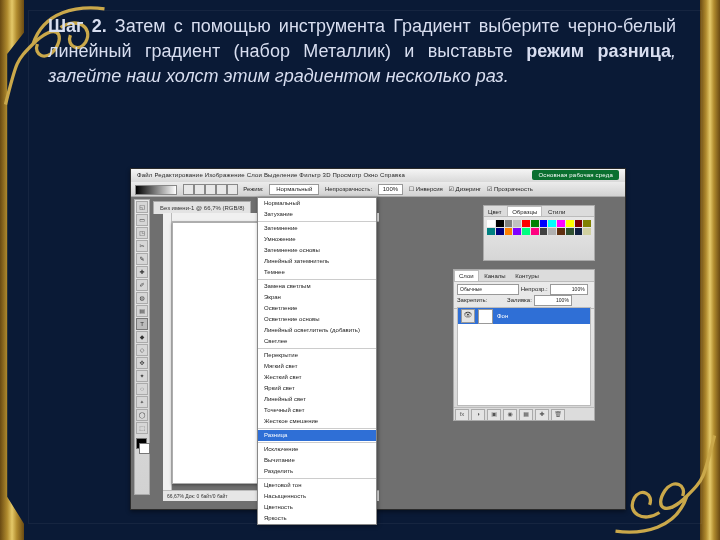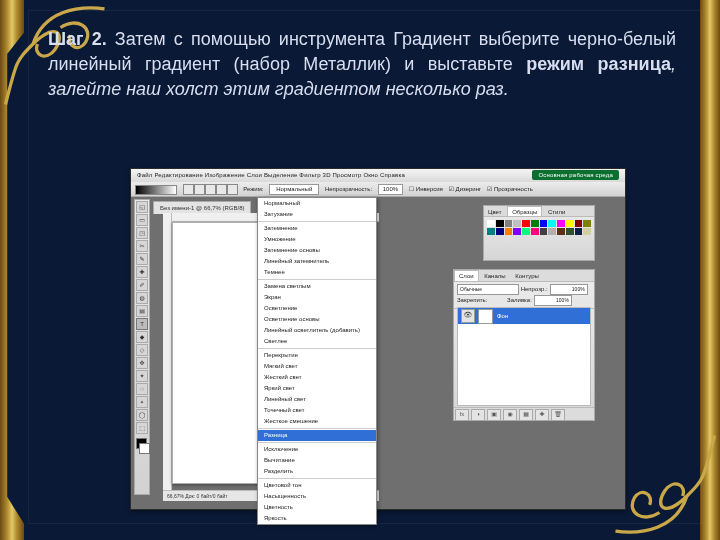--- a/index.html
+++ b/index.html
@@ -4,21 +4,21 @@
 <style>
   html,body{margin:0;padding:0;width:720px;height:540px;overflow:hidden;font-family:Arial,Helvetica,sans-serif;}
   .slide{width:720px;height:540px;position:relative;background:#0a1a36;}
   .inner-frame{position:absolute;left:28px;top:10px;right:18px;bottom:16px;box-shadow:inset 0 0 0 1px rgba(255,255,255,.05);}
   .gold-edge-left{position:absolute;left:0;top:0;width:24px;height:540px;background:linear-gradient(90deg,#6a4a12 0%,#b08b2e 30%,#e4c969 50%,#b08b2e 70%,#6a4a12 100%);clip-path:polygon(0 0,100% 0,100% 6%,30% 10%,30% 92%,100% 97%,100% 100%,0 100%);}
   .gold-edge-right{position:absolute;right:0;top:0;width:20px;height:540px;background:linear-gradient(90deg,#6a4a12 0%,#b08b2e 30%,#e4c969 50%,#b08b2e 70%,#6a4a12 100%);}
   .corner{position:absolute;width:110px;height:110px;}
   .corner svg{width:100%;height:100%;}
   .tl{left:0;top:0;}
   .br{right:0;bottom:0;transform:rotate(180deg);}
-  .text-block{position:absolute;left:48px;top:27px;right:44px;color:#d8def0;font-size:18px;line-height:1.38;text-align:justify;}
+  .text-block{position:absolute;left:48px;top:14px;right:44px;color:#d8def0;font-size:18px;line-height:1.38;text-align:justify;}
   .text-block .bold{font-weight:bold;}
   .text-block .ital{font-style:italic;}
   
   .shot{position:absolute;left:130px;top:168px;width:494px;height:340px;background:#6f6f6f;border:1px solid #2b2b2b;box-shadow:0 2px 4px rgba(0,0,0,.4);}
   .menubar{position:absolute;left:0;top:0;right:0;height:13px;background:linear-gradient(#f5f5f5,#d9d9d9);border-bottom:1px solid #b0b0b0;font-size:6px;color:#222;padding-left:6px;line-height:13px;letter-spacing:.2px;white-space:nowrap;overflow:hidden;}
   .optionsbar{position:absolute;left:0;top:13px;right:0;height:14px;background:linear-gradient(#ececec,#d2d2d2);border-bottom:1px solid #aaa;font-size:6px;color:#222;line-height:14px;}
   .optionsbar .grp{display:inline-block;vertical-align:top;margin-left:4px;}
   .optionsbar .gradbar{display:inline-block;width:40px;height:8px;margin-top:3px;background:linear-gradient(90deg,#000,#fff);border:1px solid #888;vertical-align:top;}
   .optionsbar .sq{display:inline-block;width:9px;height:9px;margin-top:2px;border:1px solid #888;background:#e8e8e8;vertical-align:top;}
   .workspace-pill{position:absolute;right:6px;top:1px;height:10px;padding:0 6px;font-size:6px;line-height:10px;background:#0a6f2f;color:#fff;border-radius:2px;}

